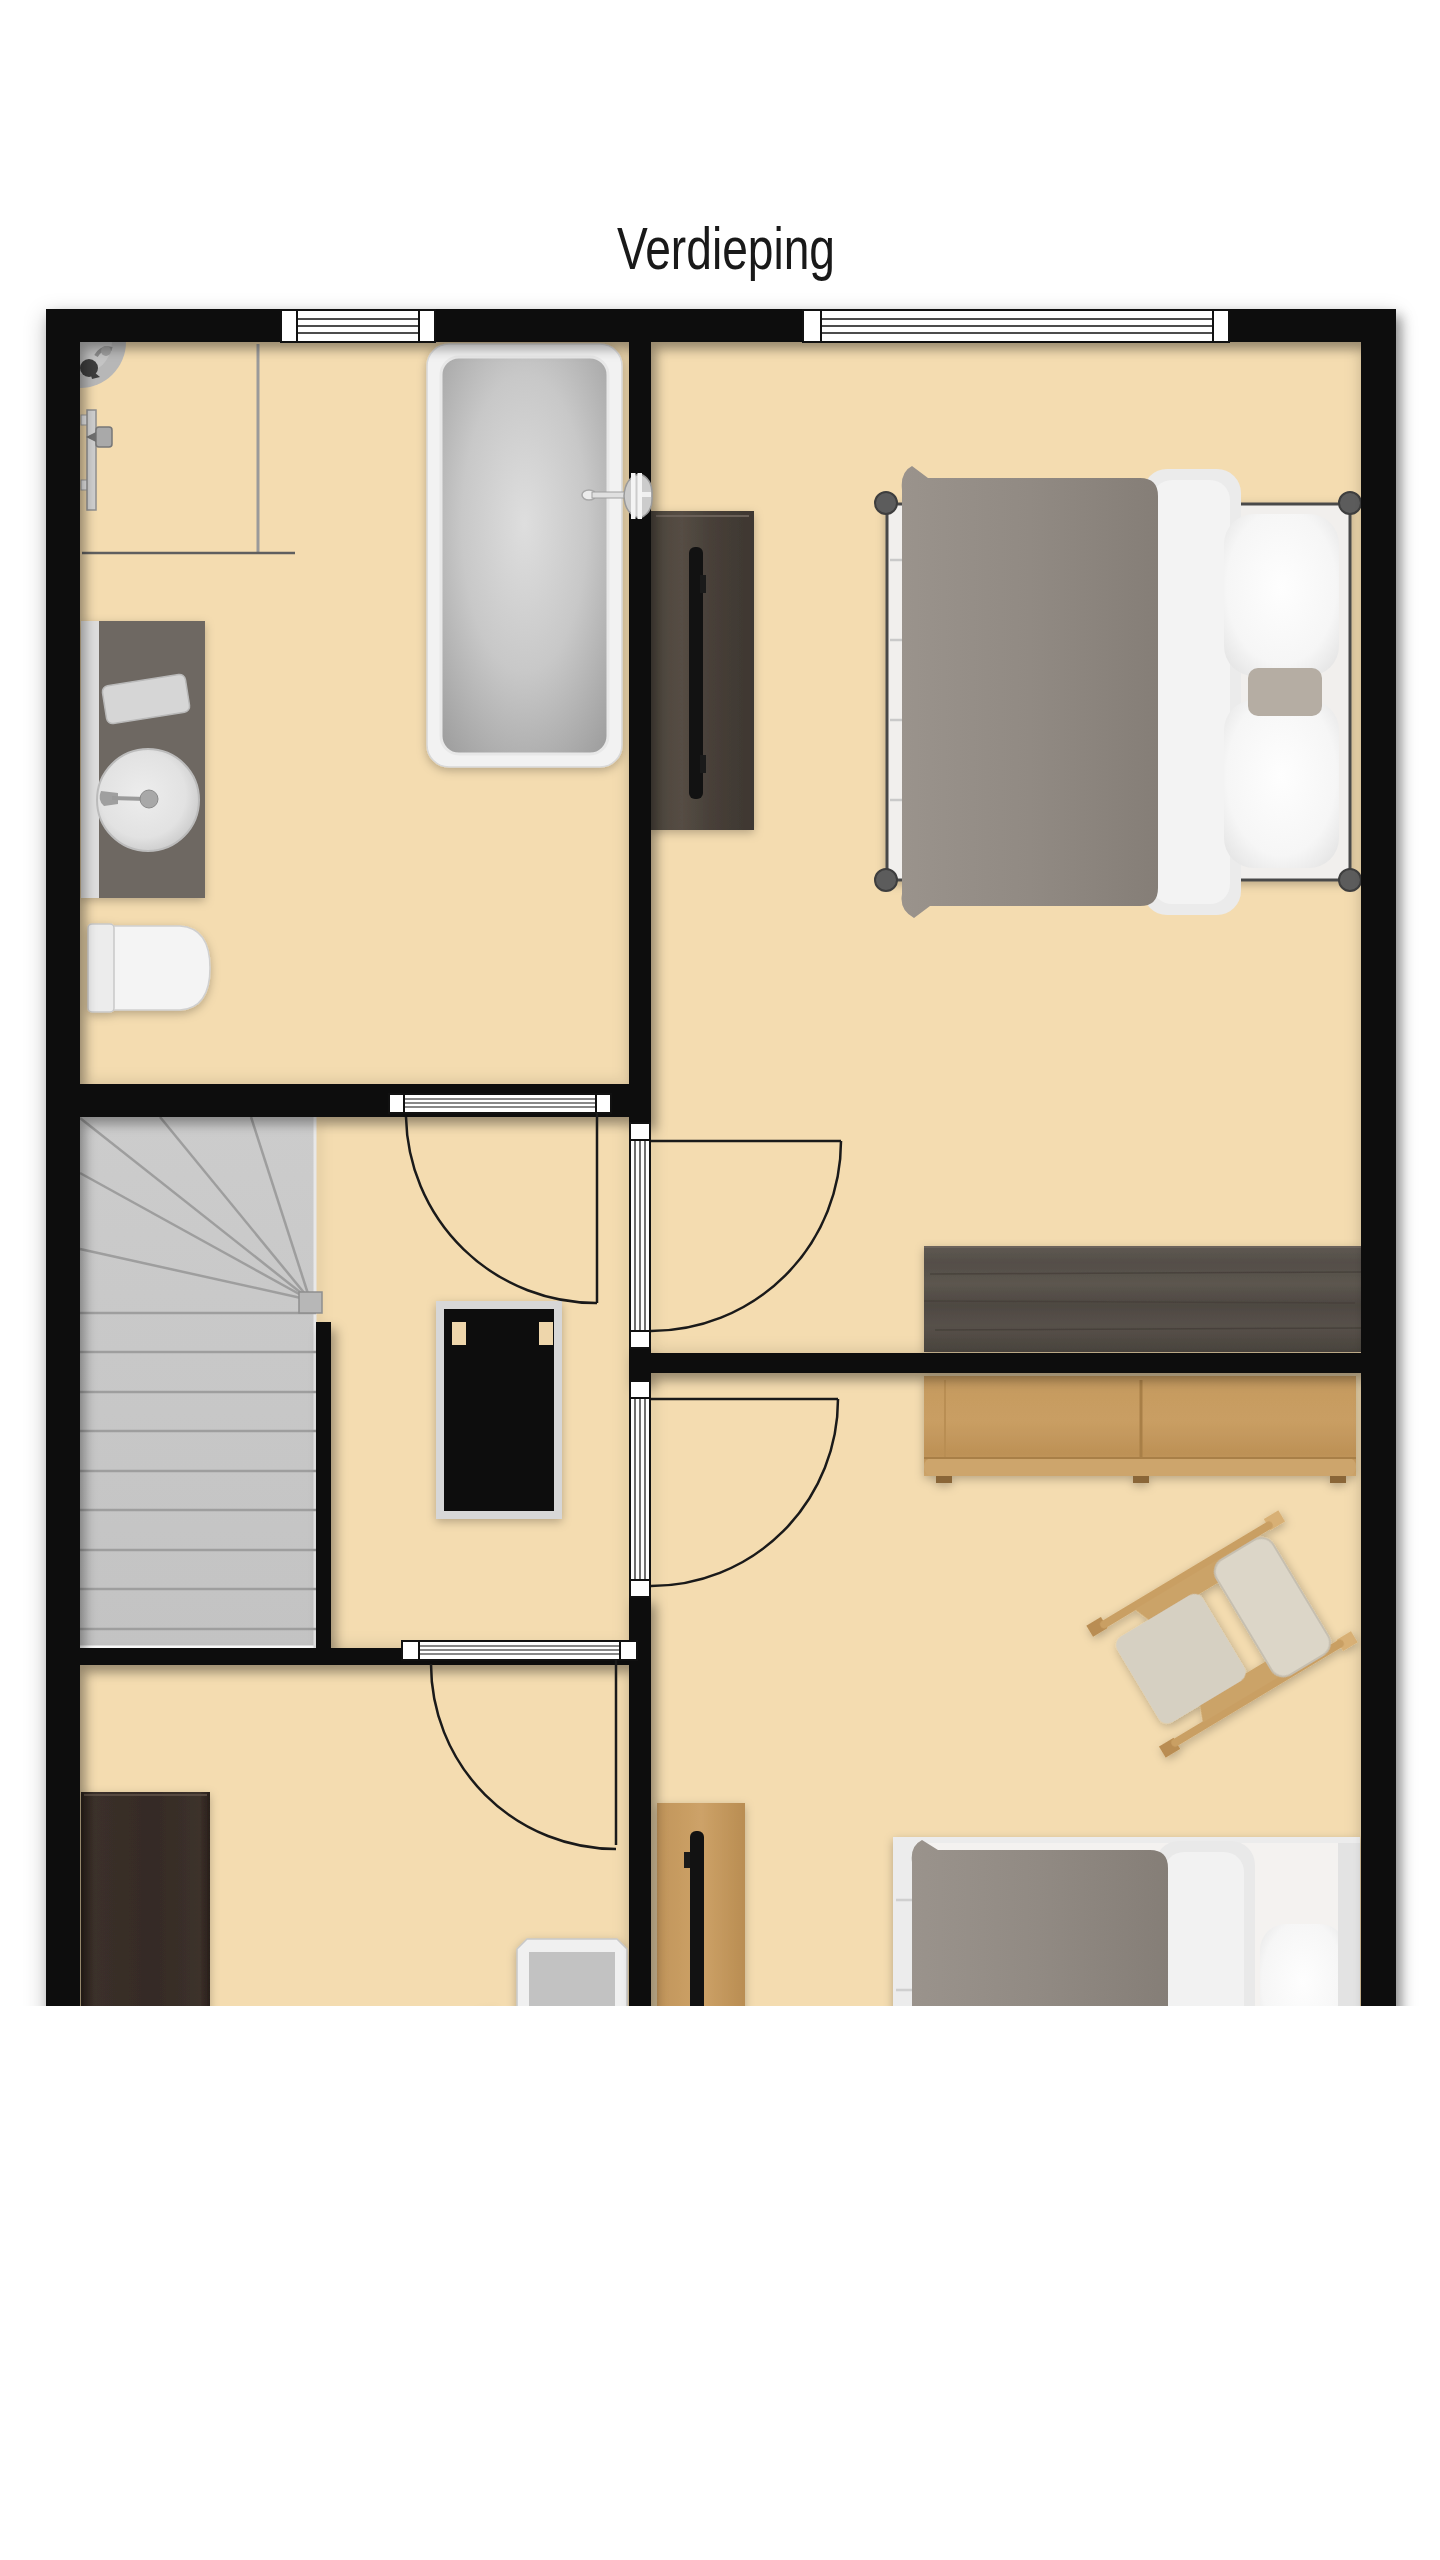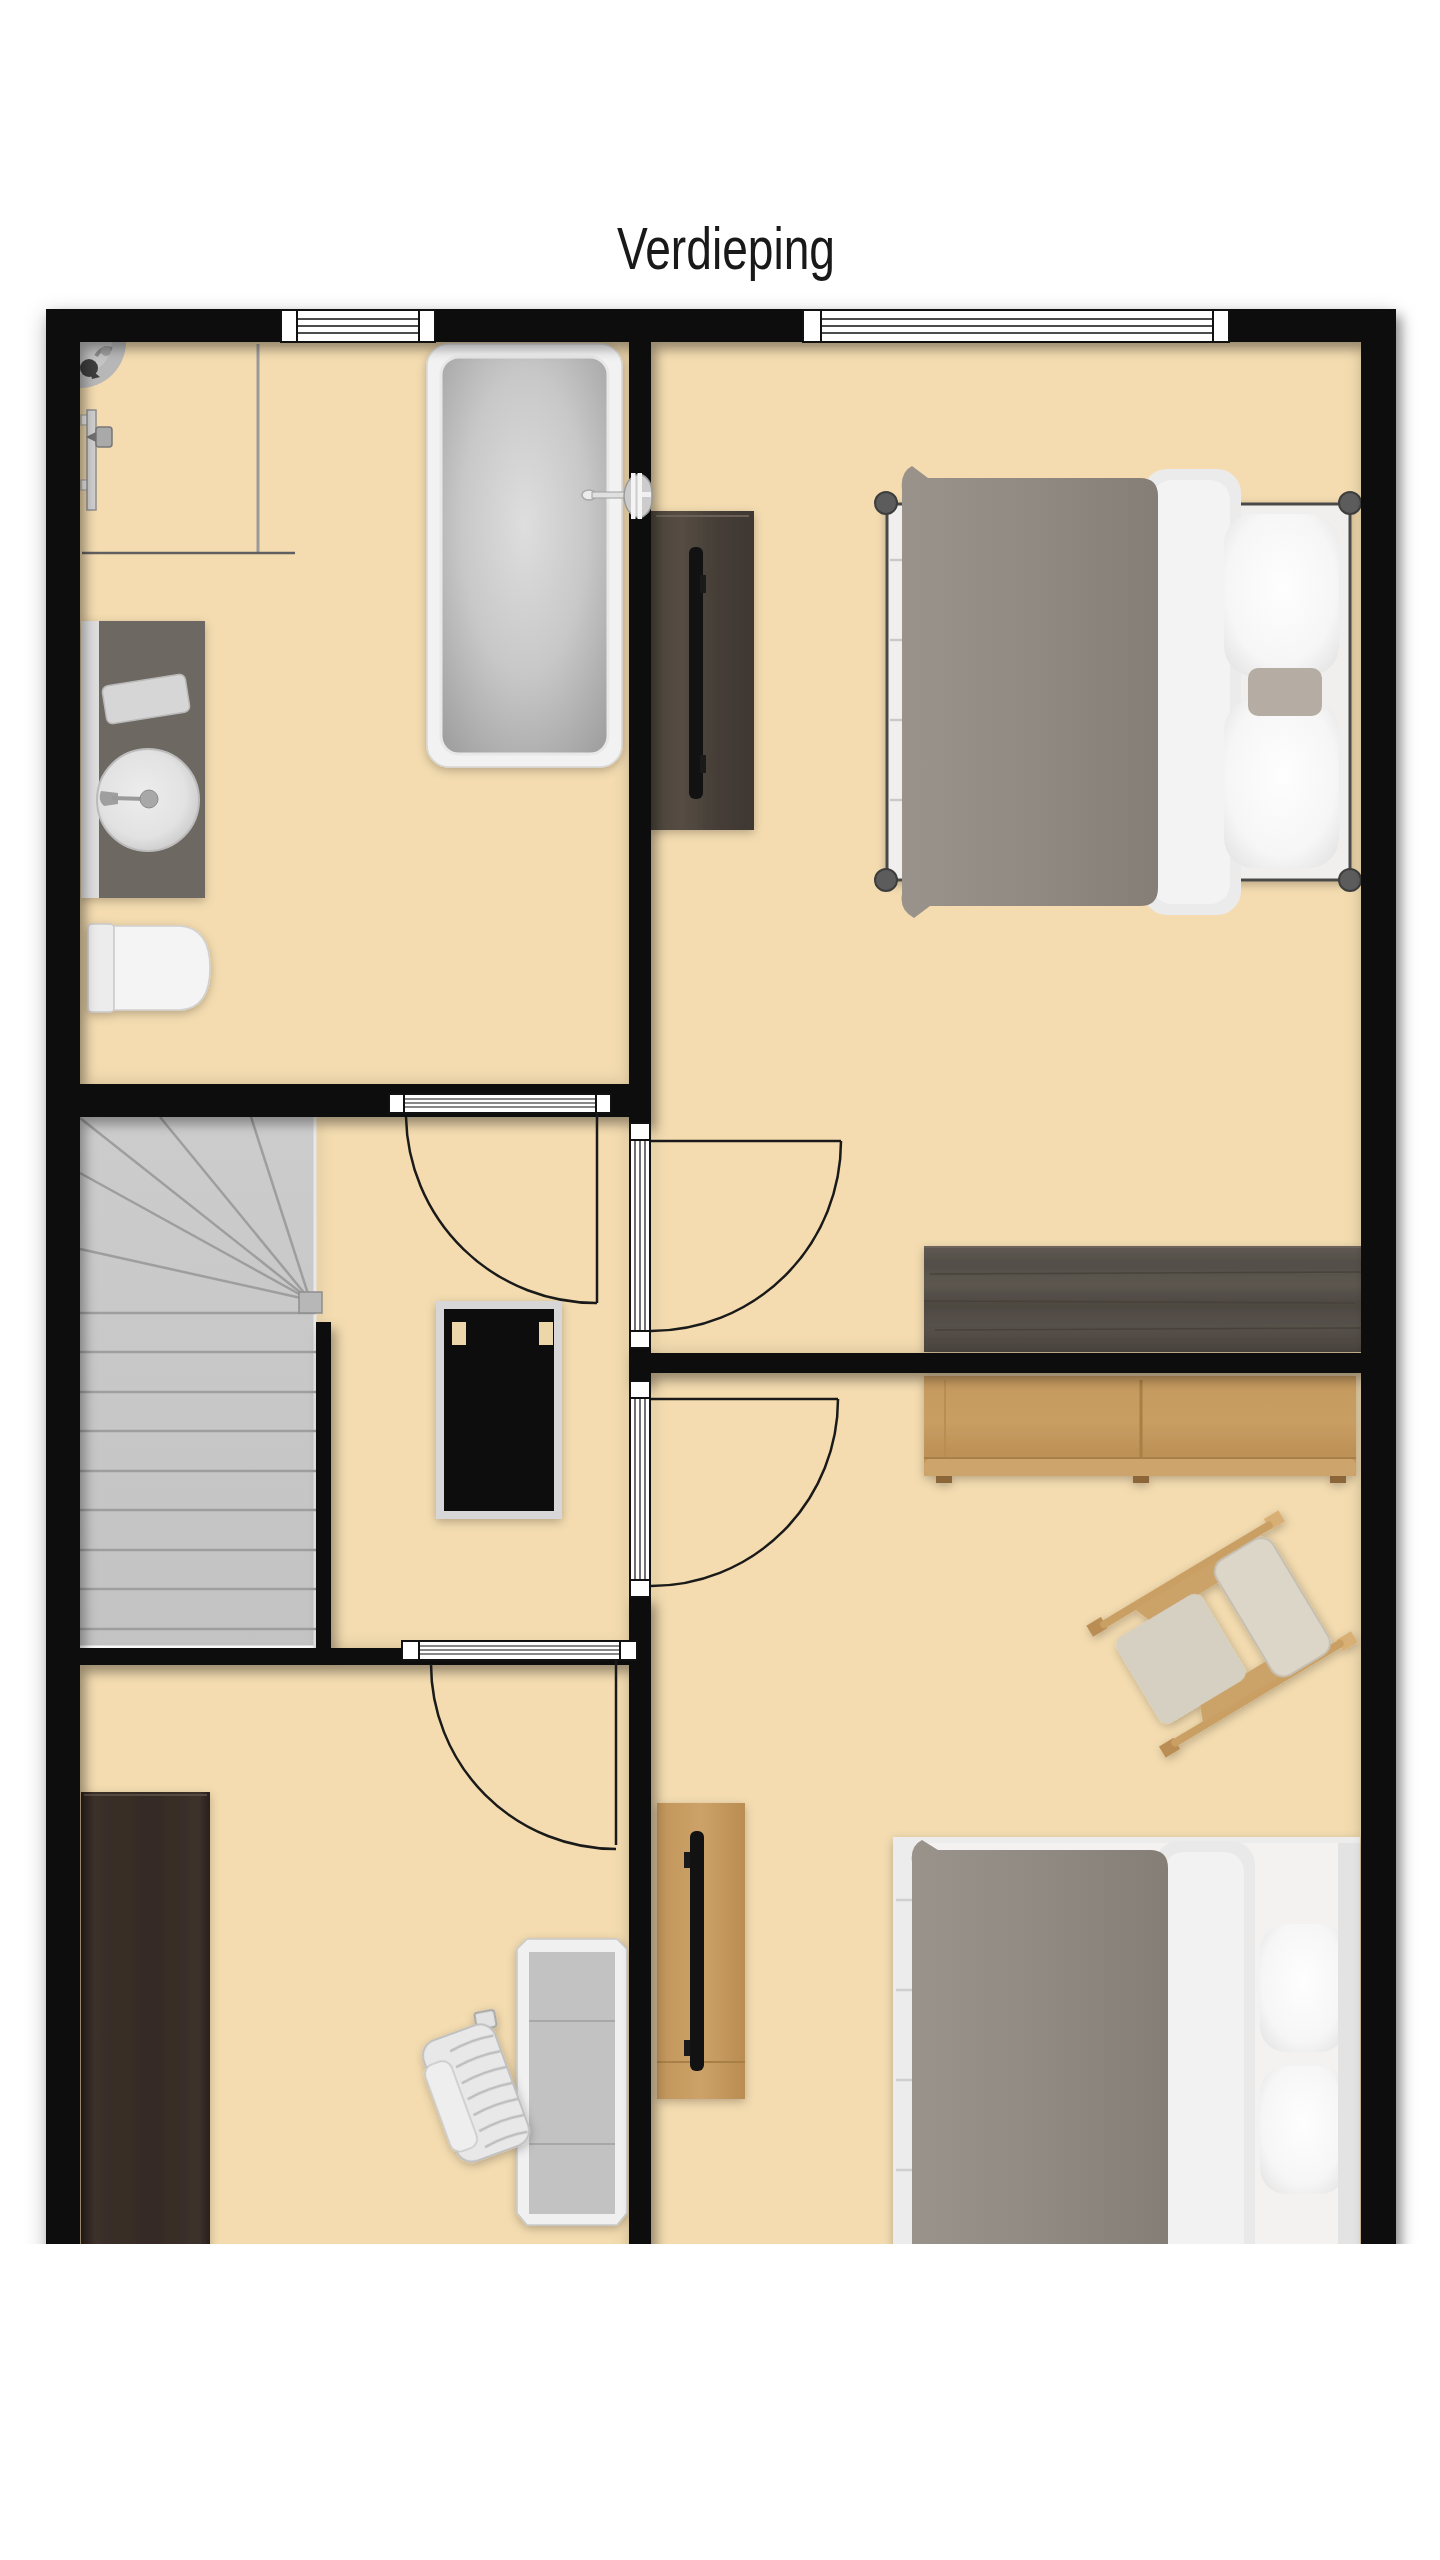--- a/index.html
+++ b/index.html
@@ -1,16 +1,16 @@
 <!DOCTYPE html>
 <html><head>
 <meta charset="utf-8">
 <style>
   html,body{margin:0;padding:0;background:#ffffff;}
-  .page{position:relative;width:1440px;height:2244px;background:#ffffff;overflow:hidden;
+  .page{position:relative;width:1440px;height:2006px;background:#ffffff;overflow:hidden;
         font-family:"Liberation Sans", sans-serif;}
   svg{position:absolute;left:0;top:0;}
 </style>
 </head>
 <body>
 <div class="page">
 <svg width="1440" height="2560" viewBox="0 0 1440 2560" xmlns="http://www.w3.org/2000/svg">
 <defs>
   <filter id="planshadow" x="-5%" y="-5%" width="110%" height="110%">
     <feDropShadow dx="0" dy="7" stdDeviation="11" flood-color="#000000" flood-opacity="0.24"></feDropShadow>

